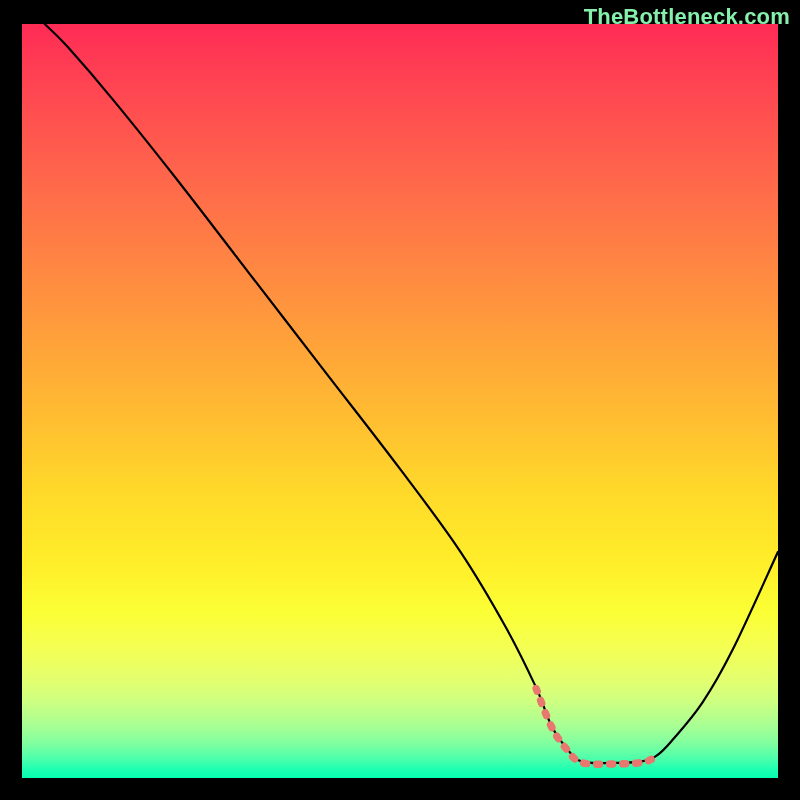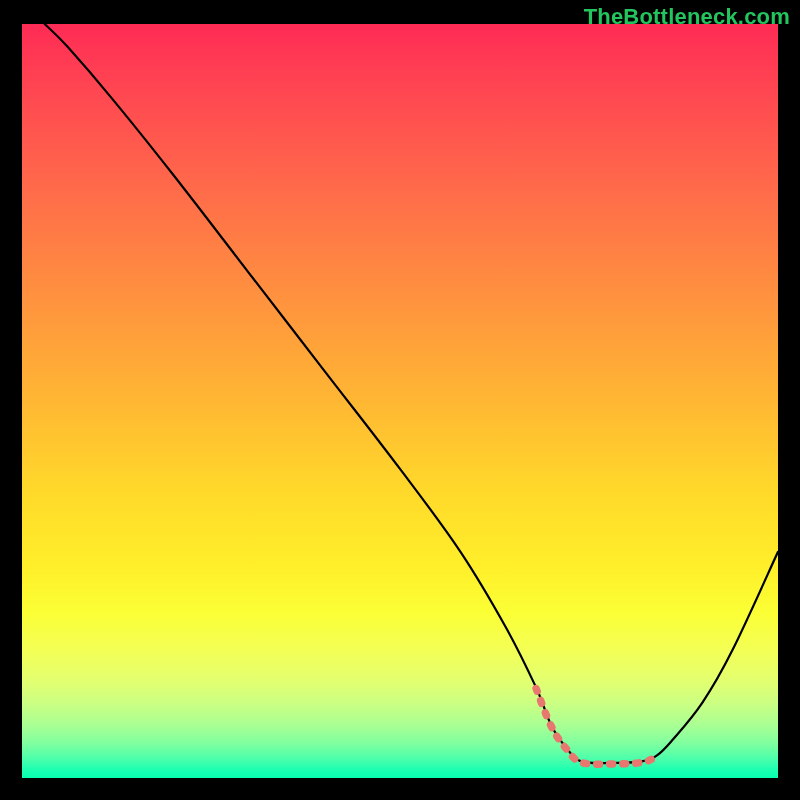--- a/index.html
+++ b/index.html
@@ -14,21 +14,21 @@
   .outer {
     position: relative;
     width: 800px;
     height: 800px;
     background: #000;
   }
   .watermark {
     position: absolute;
     top: 4px;
     right: 10px;
-    color: #22c55e;
+    color: #86efac;
     font-size: 22px;
     font-weight: bold;
     letter-spacing: 0.2px;
     z-index: 10;
     margin-left: 8px;
   }
   .plot {
     position: absolute;
     left: 22px;
     top: 24px;

